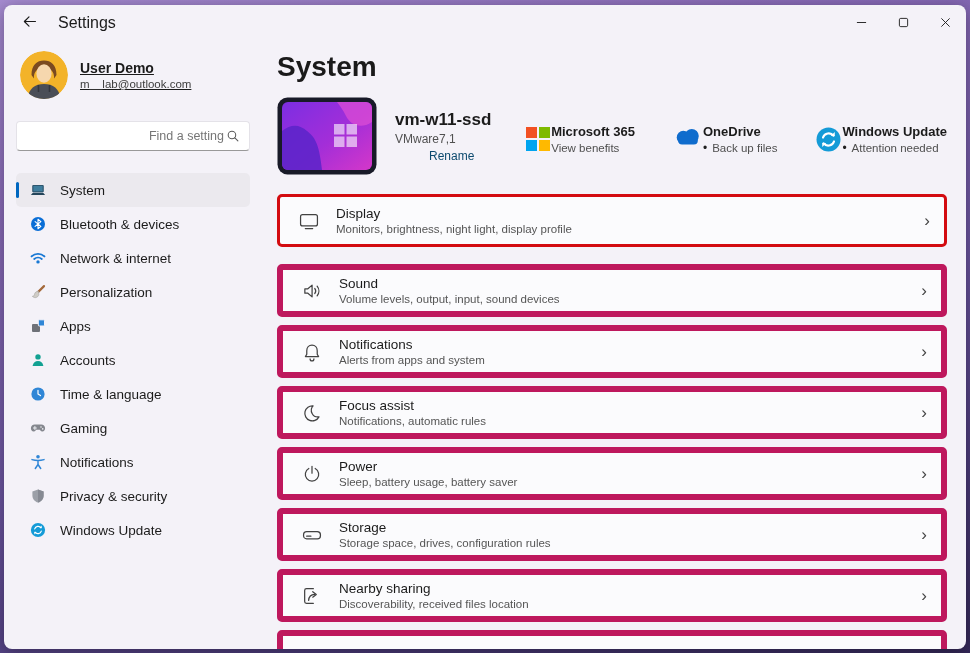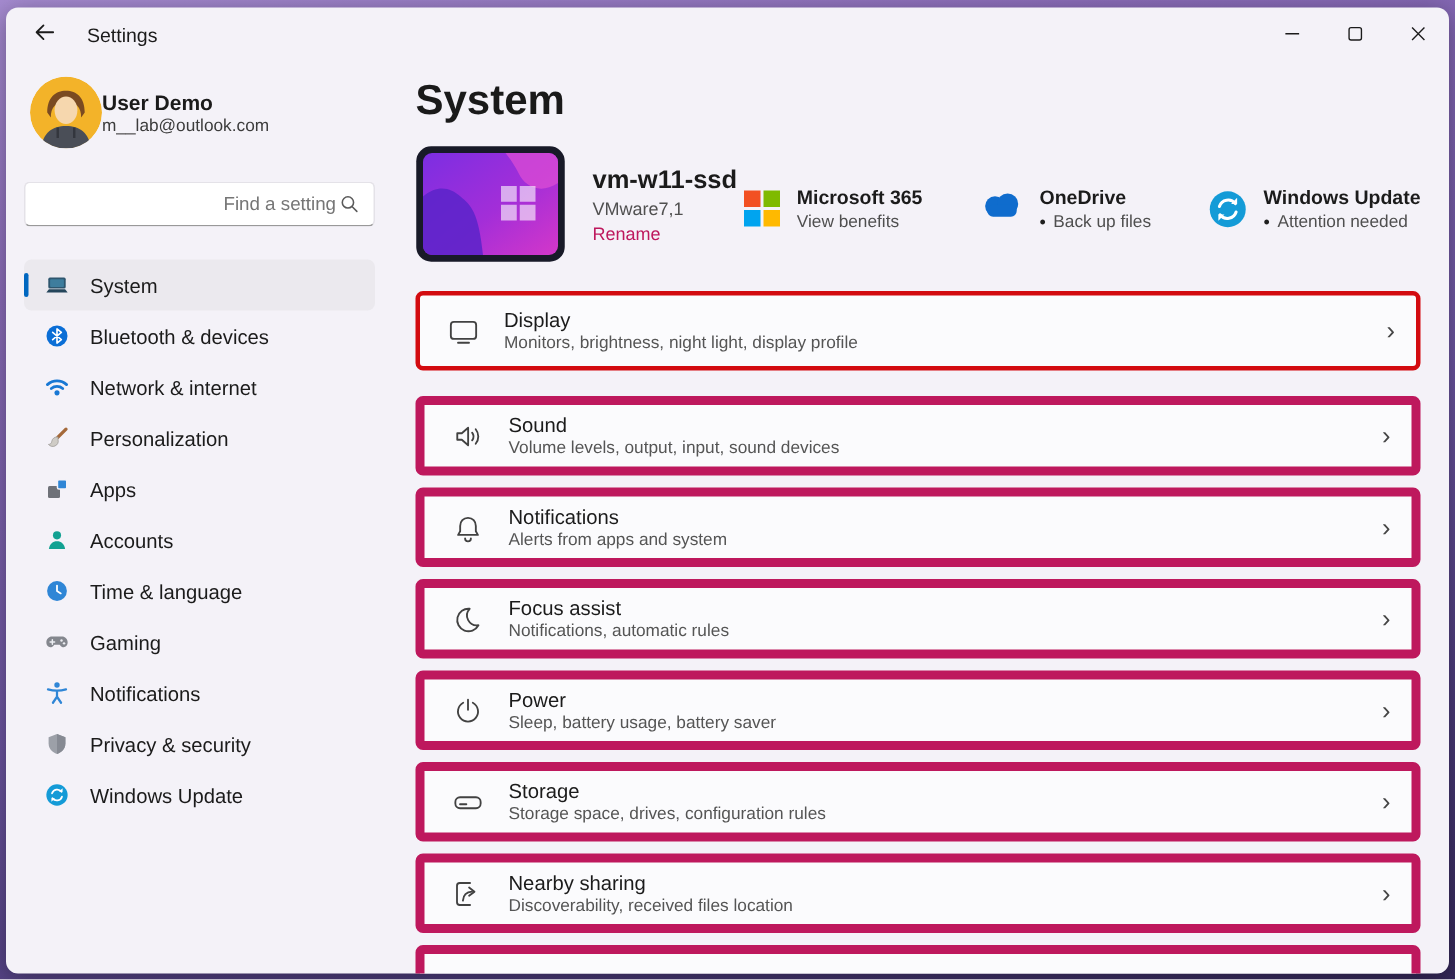--- a/index.html
+++ b/index.html
@@ -14,29 +14,29 @@
   }
   .window{
     position:absolute;top:5px;left:4px;right:4px;bottom:4px;
     background:#f4f2f8;border-radius:8px;overflow:hidden;
     color:#1b1b1b;box-shadow:0 3px 16px rgba(0,0,0,.35);
   }
   
   .titlebar{height:36px;display:flex;align-items:center;}
   .back-btn{width:34px;height:26px;margin-left:8px;border:none;background:transparent;
     display:flex;align-items:center;justify-content:center;border-radius:4px;cursor:pointer;}
-  .win-title{font-size:13px;margin-left:12px;color:#1b1b1b;}
+  .win-title{font-size:16px;margin-left:12px;color:#1b1b1b;}
   .controls{margin-left:auto;display:flex;height:100%;}
   .ctrl{width:42px;height:100%;border:none;background:transparent;display:flex;
     align-items:center;justify-content:center;cursor:pointer;padding:0;}
   
   .sidebar{position:absolute;top:36px;left:0;width:258px;bottom:0;padding:0 12px;box-sizing:border-box;}
   .profile{display:flex;align-items:center;margin:10px 4px 0;}
   .avatar{width:48px;height:48px;border-radius:50%;overflow:hidden;flex:none;}
-  .profile-text{min-width:0;}
+  .profile-text{margin-left:12px;min-width:0;text-decoration:underline;}
   .profile-name{font-size:14px;font-weight:700;}
   .profile-email{font-size:11.5px;color:#3c3c3c;margin-top:2px;}
   .searchbox{margin-top:22px;height:28px;background:#ffffff;border:1px solid #e4e2e8;
     border-bottom:1px solid #999;border-radius:4px;display:flex;align-items:center;
     padding:0 9px 0 10px;}
   .searchbox input{border:none;outline:none;flex:1;font-size:12.5px;font-family:inherit;
     background:transparent;color:#4c1d95;min-width:0;text-align:right;}
   .searchbox input::placeholder{color:#767676;}
   .search-icon{display:flex;flex:none;}
   .nav{margin-top:22px;display:flex;flex-direction:column;}
@@ -49,23 +49,23 @@
   .nav-icon{width:16px;height:16px;flex:none;display:flex;}
   .nav-label{margin-left:14px;font-size:13.5px;white-space:nowrap;}
   
   .main{position:absolute;top:36px;left:258px;right:0;bottom:0;padding:0 19px 0 15px;box-sizing:border-box;}
   .page-title{font-size:28px;font-weight:600;margin:10px 0 0;color:#1a1a1a;}
   .device-header{display:flex;align-items:center;margin-top:14px;}
   .thumb{width:100px;height:78px;flex:none;display:flex;}
   .device-info{margin-left:18px;}
   .device-name{font-size:17px;font-weight:700;}
   .device-model{font-size:12px;color:#505050;margin-top:2px;}
-  .device-rename{font-size:12px;color:#be185d;margin-top:3px;cursor:pointer;width:max-content;}
+  .device-rename{font-size:12px;color:#0c4a6e;margin-top:3px;cursor:pointer;width:max-content;margin-left:34px;}
   .tiles{margin-left:auto;display:flex;gap:38px;align-items:flex-start;padding-top:6px;}
-  .tile{display:flex;align-items:flex-start;gap:10px;cursor:pointer;}
+  .tile{display:flex;align-items:flex-start;cursor:pointer;}
   .tile-icon{display:flex;flex:none;margin-top:2px;}
   .tile-title{font-size:13px;font-weight:700;white-space:nowrap;}
   .tile-sub{font-size:11.5px;color:#4f4f4f;margin-top:3px;display:flex;align-items:center;gap:5px;white-space:nowrap;}
   .tile-bullet{color:#1f1f1f;font-size:12px;line-height:1;}
   .rows{margin-top:19px;display:flex;flex-direction:column;gap:8px;}
   .row{height:53px;box-sizing:border-box;background:#fbfbfd;border:6px solid #be185d;
     border-radius:5px;display:flex;align-items:center;padding:0 14px 0 18px;cursor:pointer;}
   .row.highlighted{border:3px solid var(--highlight,#d30b10);margin-bottom:9px;}
   .row-icon{width:22px;height:22px;flex:none;display:flex;}
   .row-text{margin-left:16px;min-width:0;}

